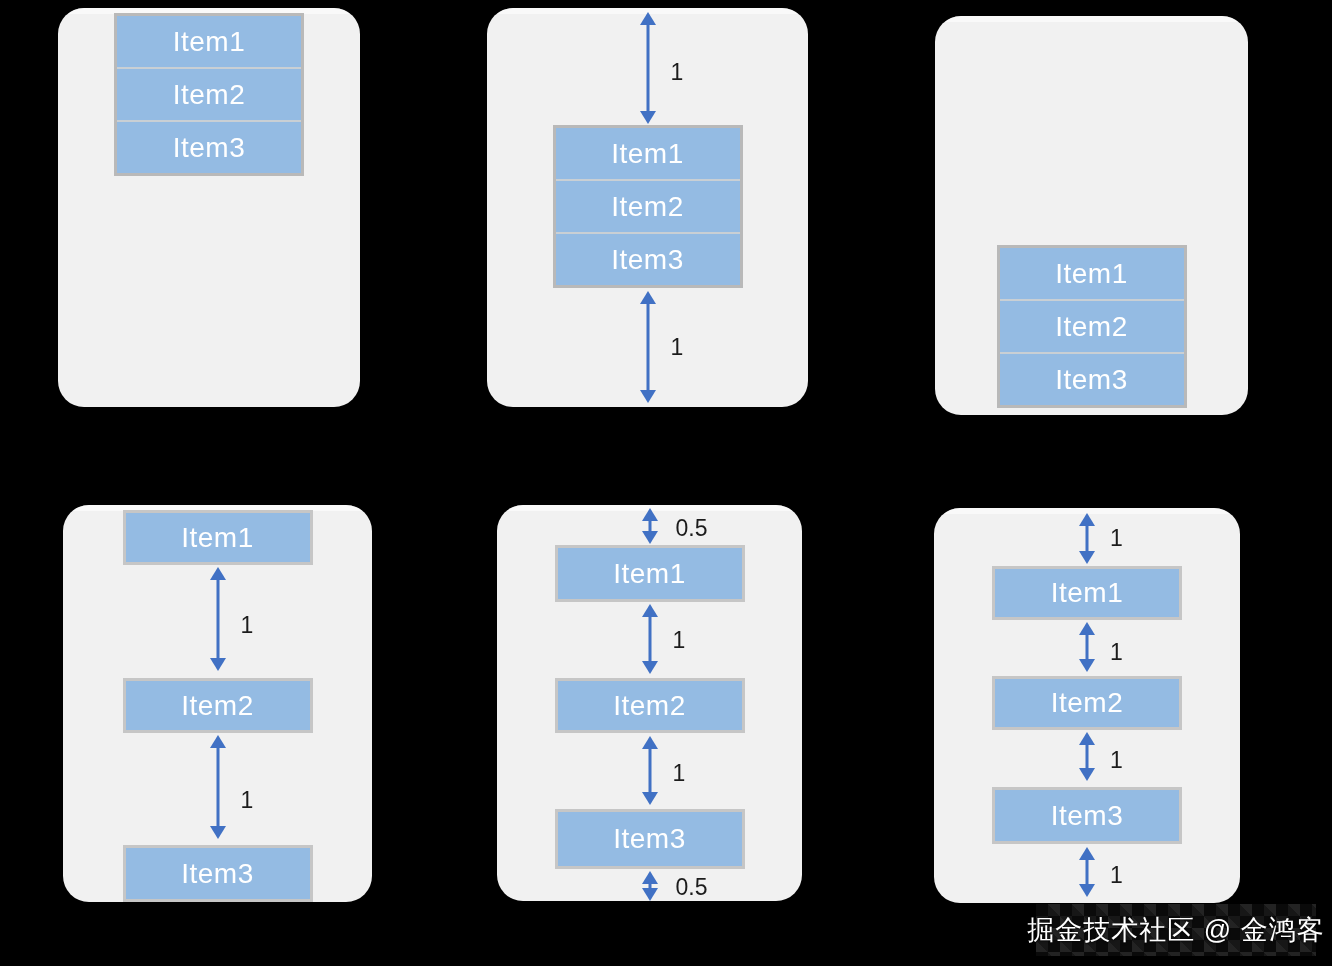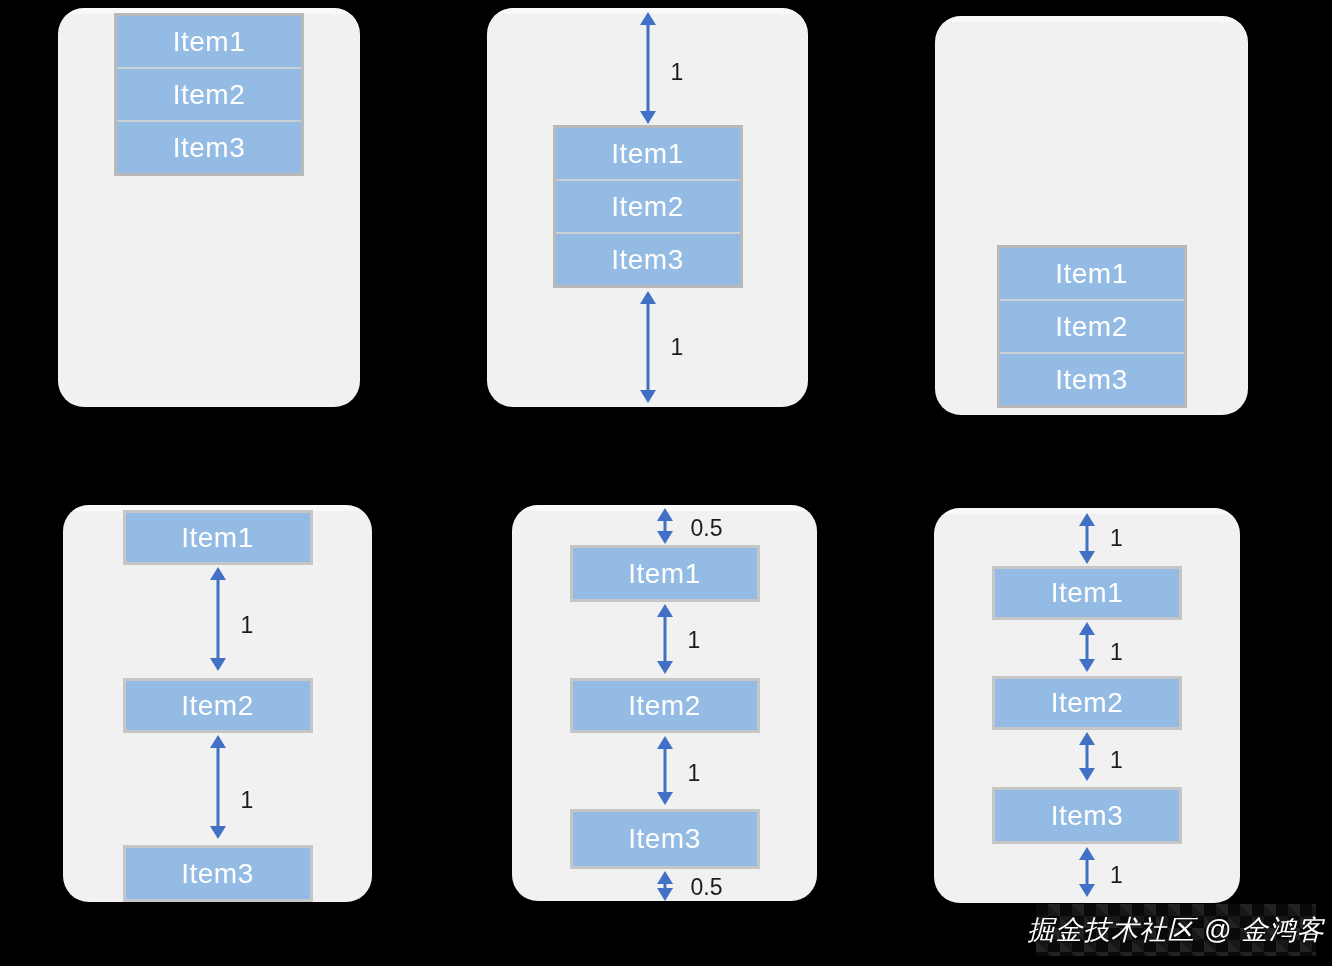--- a/index.html
+++ b/index.html
@@ -51,21 +51,20 @@
     position:absolute;left:1036px;top:904px;width:280px;height:52px;
     display:flex;align-items:center;justify-content:center;
     color:#fff;font-size:27px;letter-spacing:1px;white-space:nowrap;
     background-color:#0a0a0a;
     background-image:
       linear-gradient(45deg,#232323 25%,transparent 25%,transparent 75%,#232323 75%),
       linear-gradient(45deg,#171717 25%,transparent 25%,transparent 75%,#171717 75%);
     background-position:0 0,12px 12px;
     background-size:24px 24px;
     text-shadow:0 1px 2px rgba(0,0,0,.8);
-    font-style:italic;
   }
 </style>
 </head>
 <body>
 
 <div class="canvas">
 
   <section class="panel" style="left:58px;top:8px;width:302px;height:399px;">
     <div class="group" style="top:5px;">
       <div class="gitem">
@@ -129,21 +128,21 @@
       </div>
     <div class="arr" style="top:230px;height:104px;">
         <i class="shaft"></i>
       </div>
     <div class="slabel" style="top:295px;">1</div>
     <div class="sitem" style="top:340px;height:57px;">
         <span class="itext">Item3</span>
       </div>
   </section>
 
-  <section class="panel" style="left:512px;top:505px;width:305px;height:396px;">
+  <section class="panel" style="left:497px;top:505px;width:305px;height:396px;">
     <div class="arr" style="top:3px;height:36px;">
         <i class="shaft"></i>
       </div>
     <div class="slabel" style="top:23px;left:calc(50% + 26px);">0.5</div>
     <div class="sitem" style="top:40px;height:57px;">
         <span class="itext">Item1</span>
       </div>
     <div class="arr" style="top:99px;height:70px;">
         <i class="shaft"></i>
       </div>

